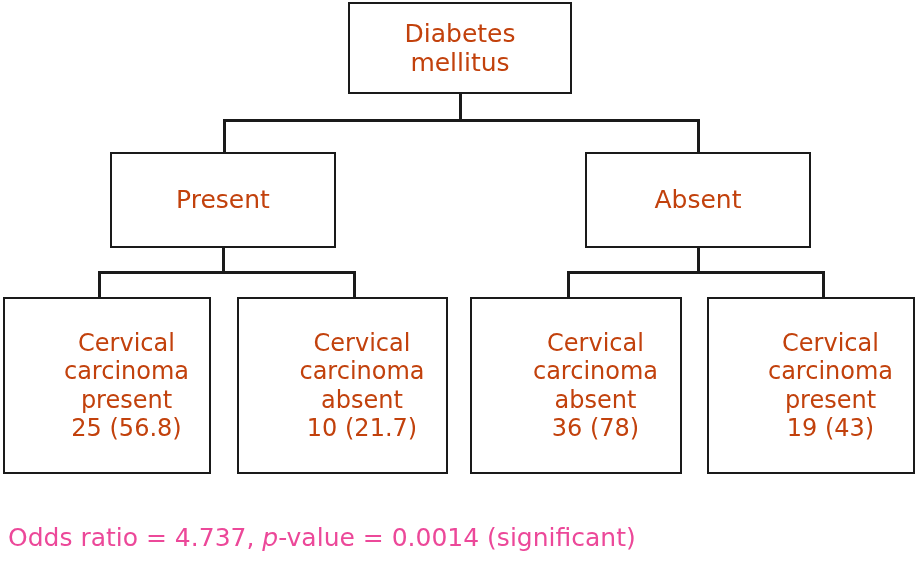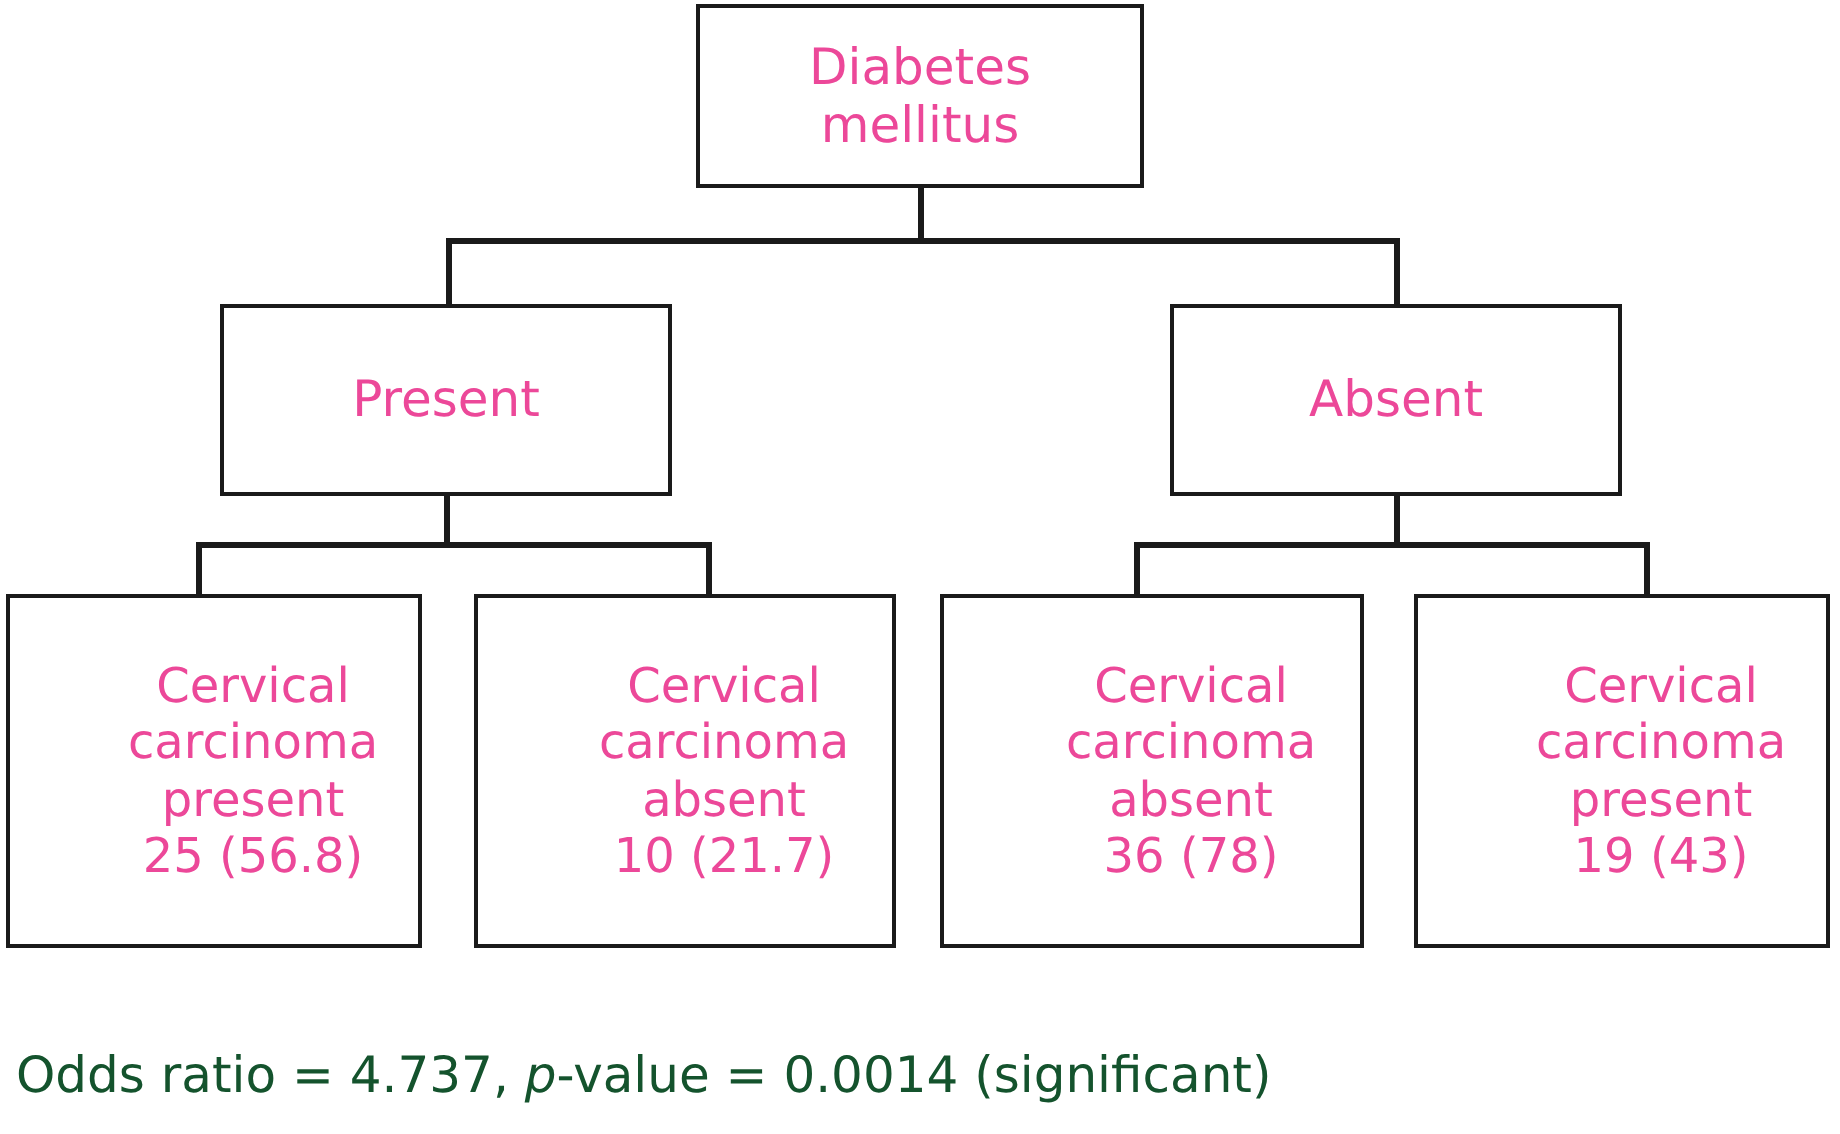--- a/index.html
+++ b/index.html
@@ -28,21 +28,21 @@
   .node {
     position: absolute;
     box-sizing: border-box;
     border: 2px solid #1a1a1a;
     background: #ffffff;
     display: flex;
     align-items: center;
     justify-content: center;
     text-align: center;
     line-height: 1.18;
-    color: #ec4899;
+    color: #c2410c;
     z-index: 2;
   }
 
   .node .node-text {
     display: block;
     width: 100%;
     padding: 0 4px;
     box-sizing: border-box;
     white-space: pre-line;
   }
@@ -92,21 +92,21 @@
   }
   .vline { width: 3px; }
   .hline { height: 3px; }
 
   #caption {
     position: absolute;
     left: 8px;
     top: 522px;
     font-size: 25px;
     line-height: 1.25;
-    color: #14532d;
+    color: #ec4899;
     white-space: nowrap;
     text-align: center;
   }
   #caption .ital { font-style: italic; }
 </style>
 </head>
 <body>
 
 <div id="diagram">
 

